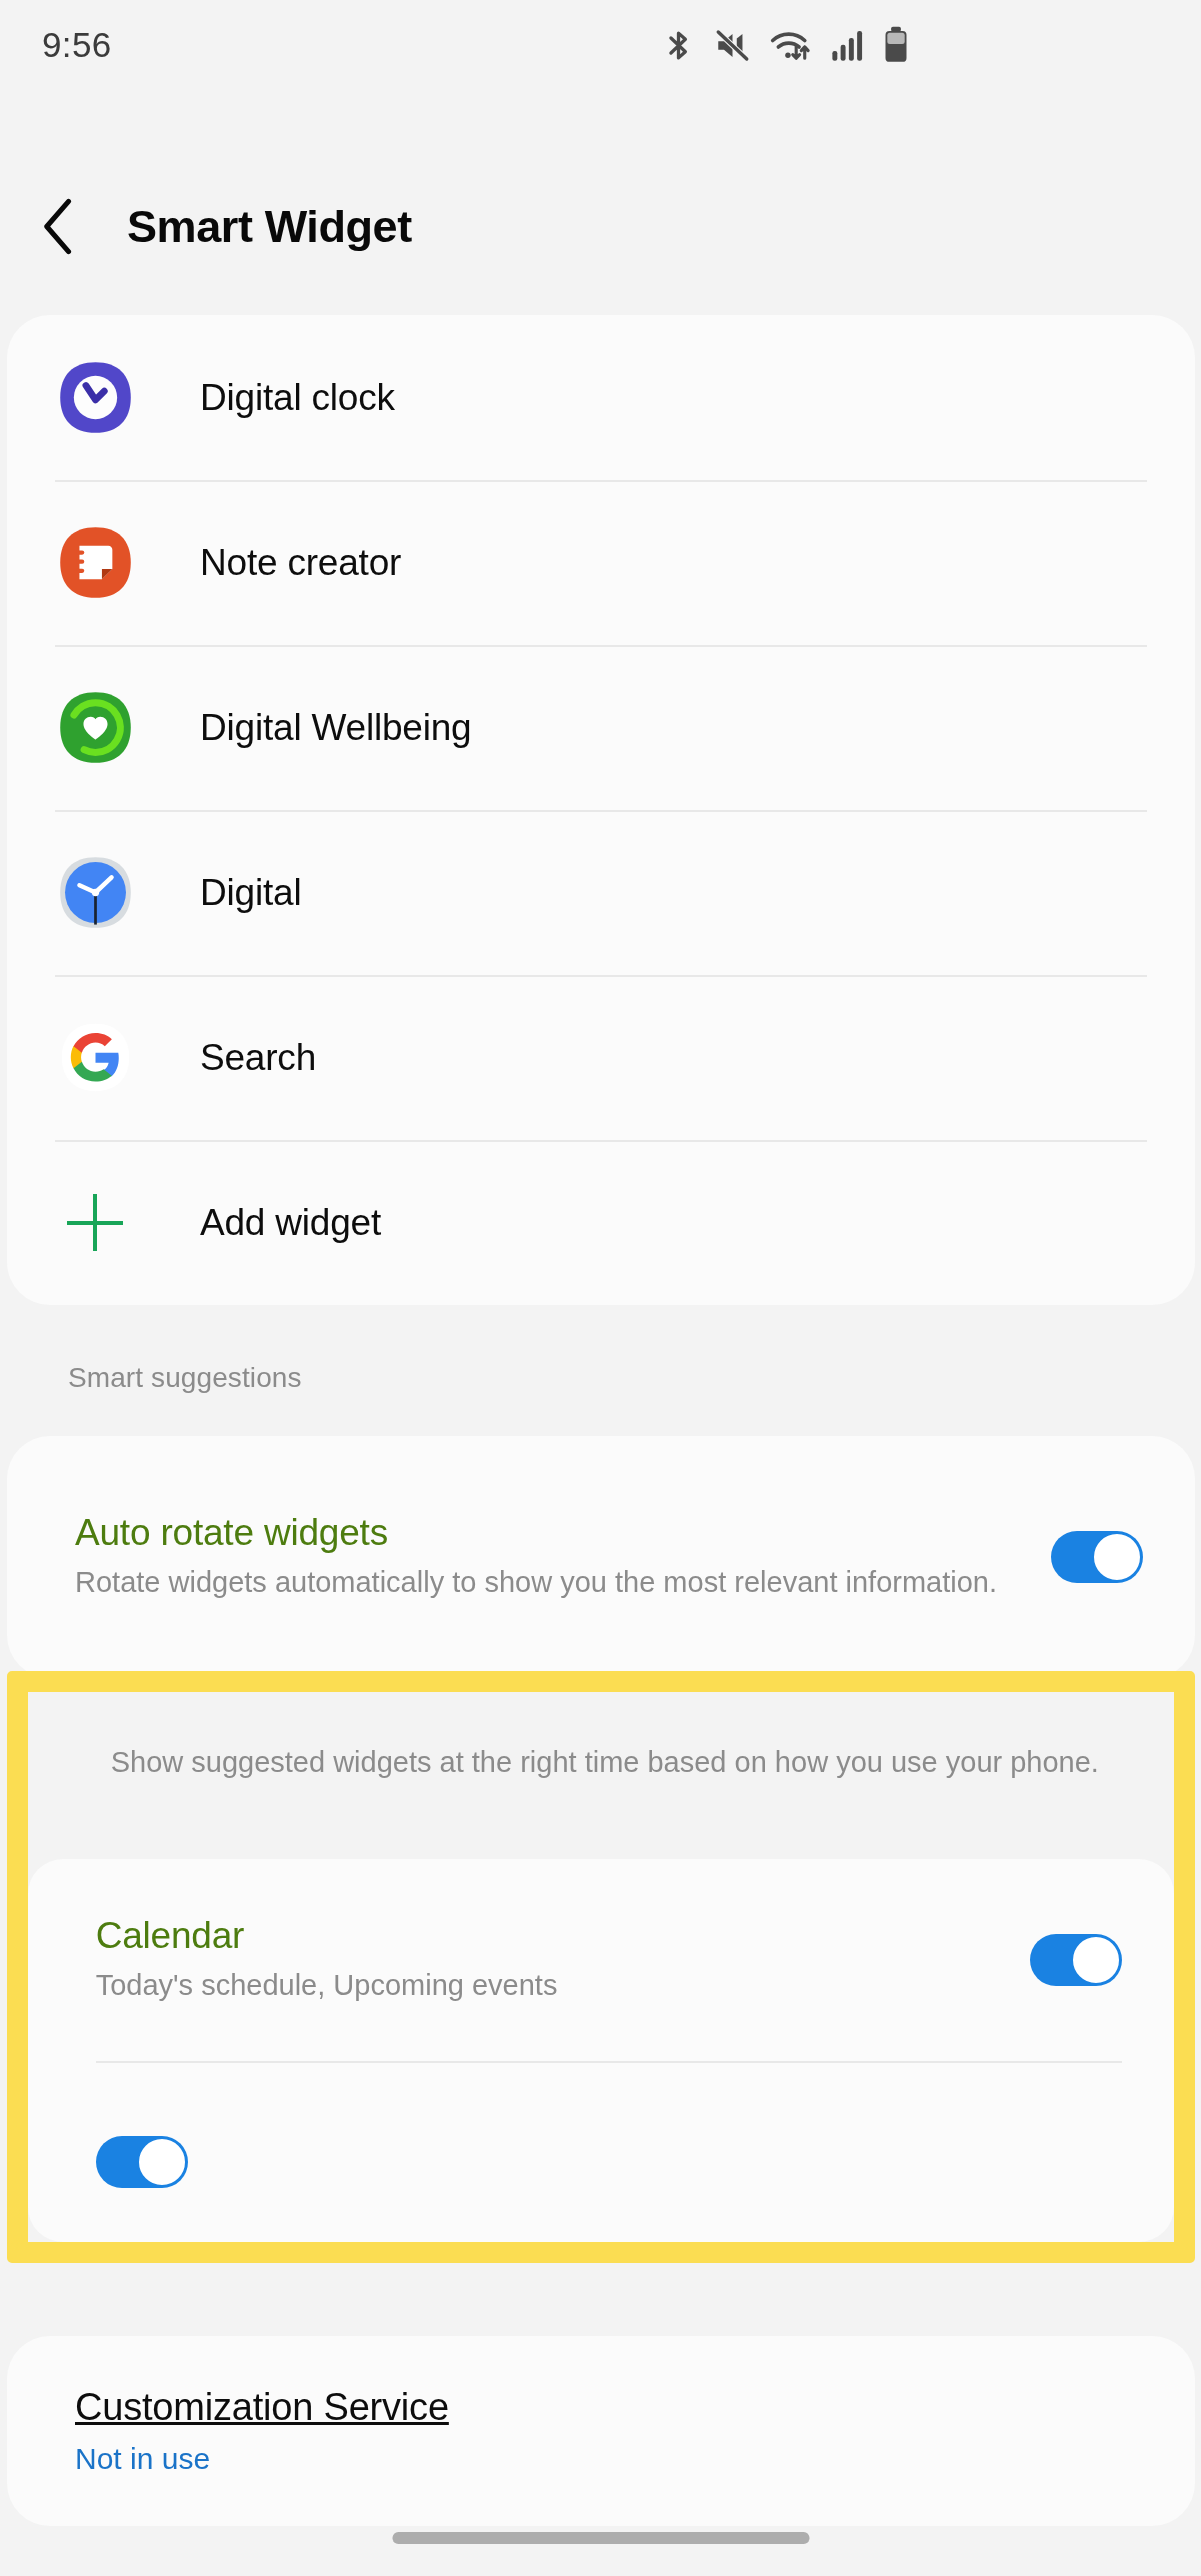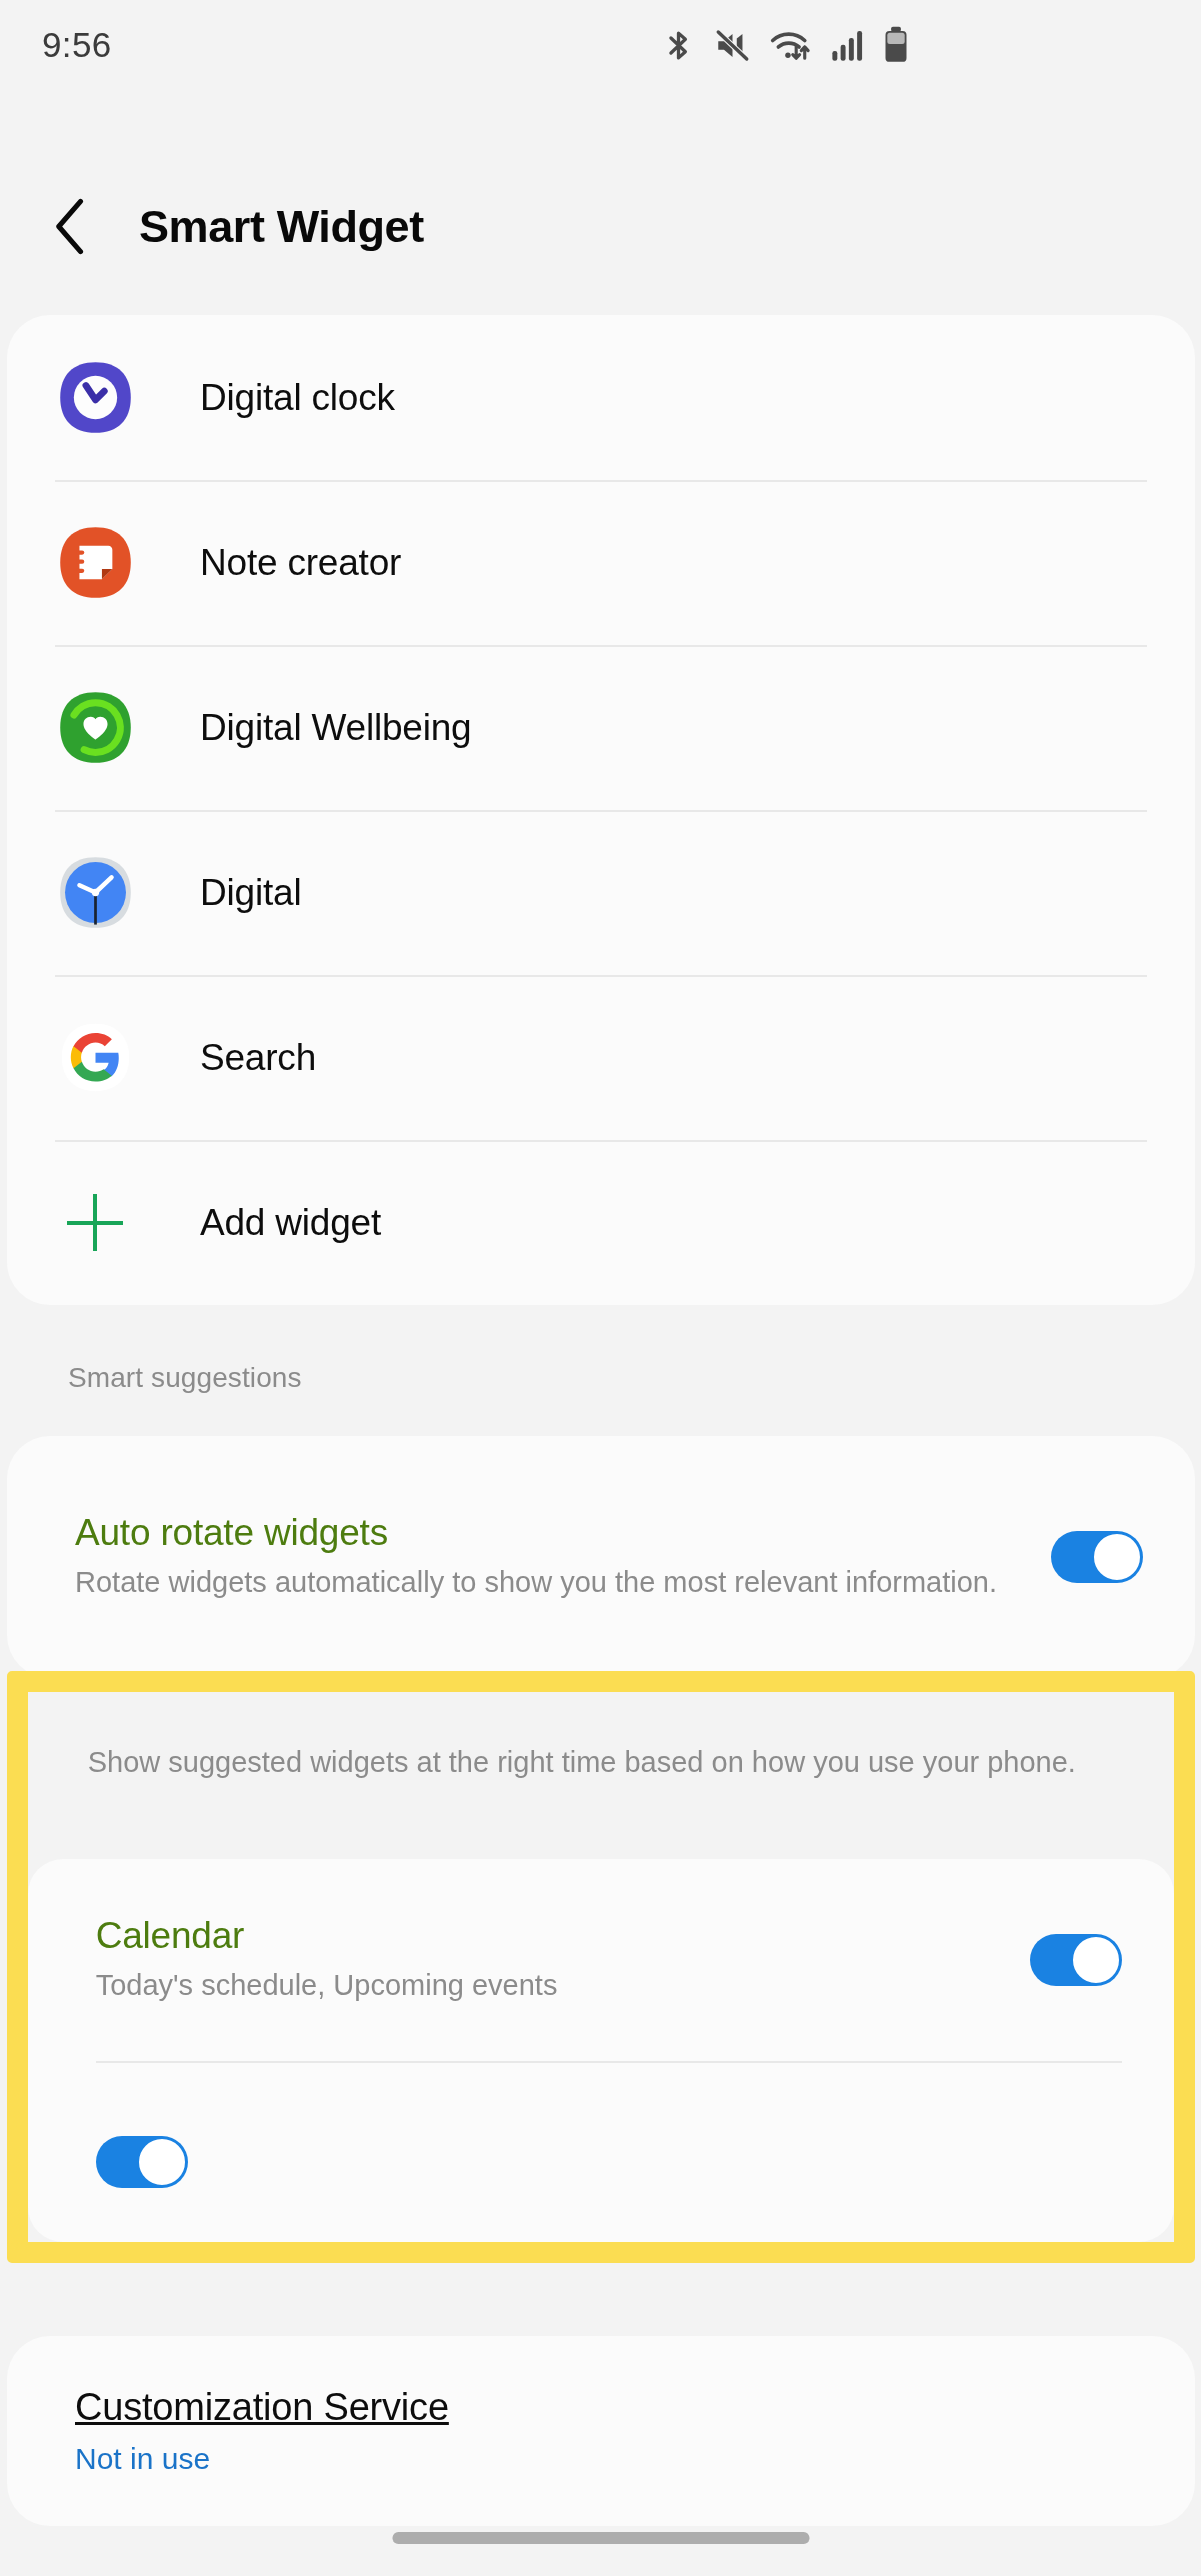--- a/index.html
+++ b/index.html
@@ -44,21 +44,21 @@
   .status-icons svg { display: block; }
 
   
   .header {
     position: absolute;
     top: 164px; left: 0;
     width: 1201px;
     height: 125px;
     display: flex;
     align-items: center;
-    padding-left: 44px;
+    padding-left: 32px;
   }
   .back-btn {
     width: 52px;
     height: 52px;
     display: flex;
     align-items: center;
     justify-content: center;
     cursor: pointer;
     flex: 0 0 auto;
   }
@@ -200,21 +200,21 @@
     width: 1188px;
     height: 592px;
     border-radius: 8.3px;
     overflow: hidden;
   }
   .suggestion-header {
     position: absolute;
     top: 21px; left: 21px; right: 21px;
     height: 167px;
     background: #f3f3f3;
-    padding: 52px 60px 0 60px;
+    padding: 52px 60px 0 83px;
   }
   .suggestion-header .pref-sub { margin-top: 0; }
 
   .suggestion-list {
     position: absolute;
     top: 188px; left: 21px; right: 21px; bottom: 21px;
     background: #fbfbfb;
     border-radius: 35px;
   }
   .suggestion-row {

